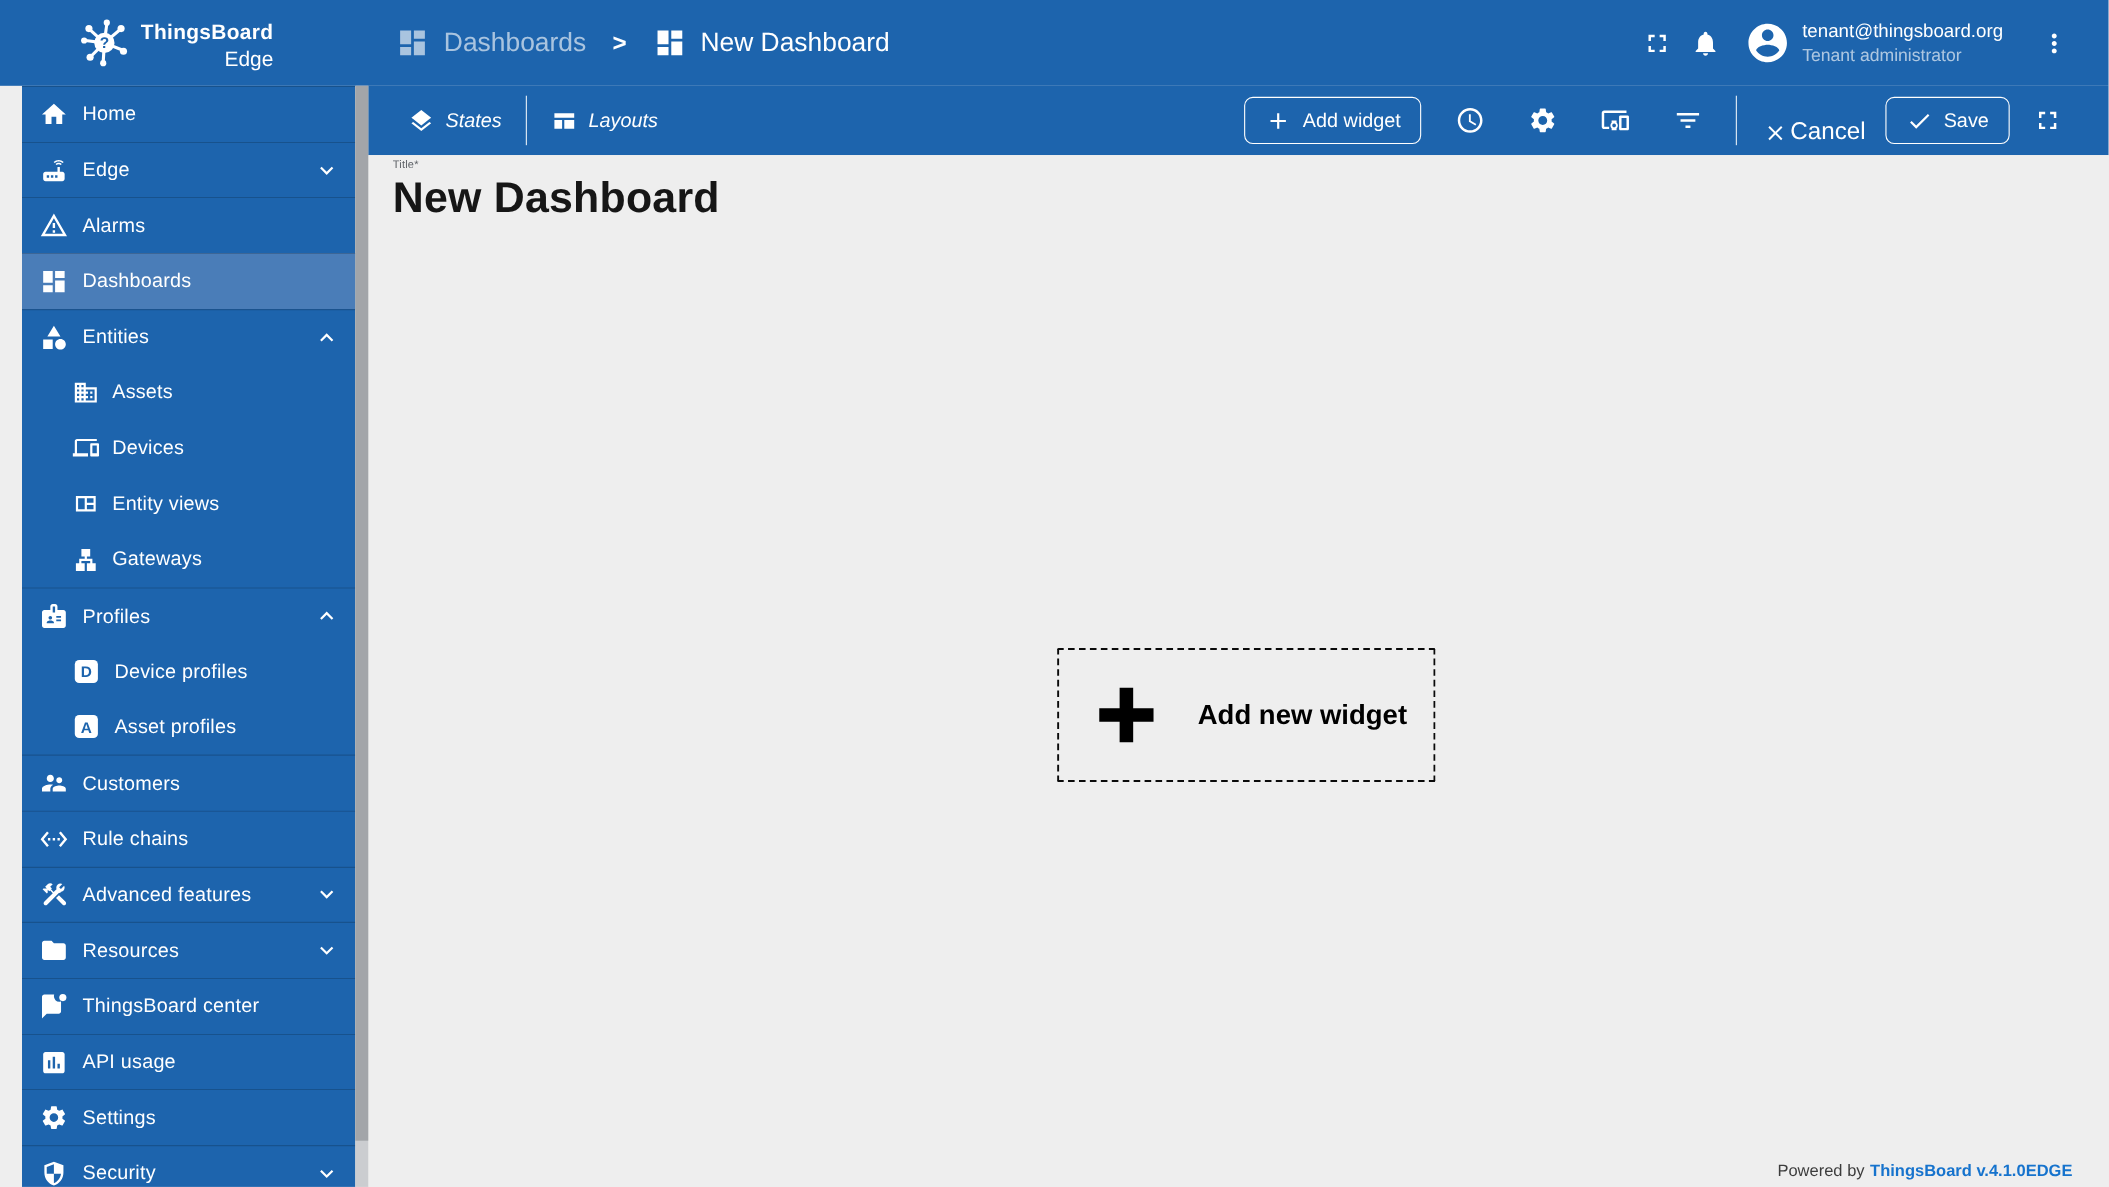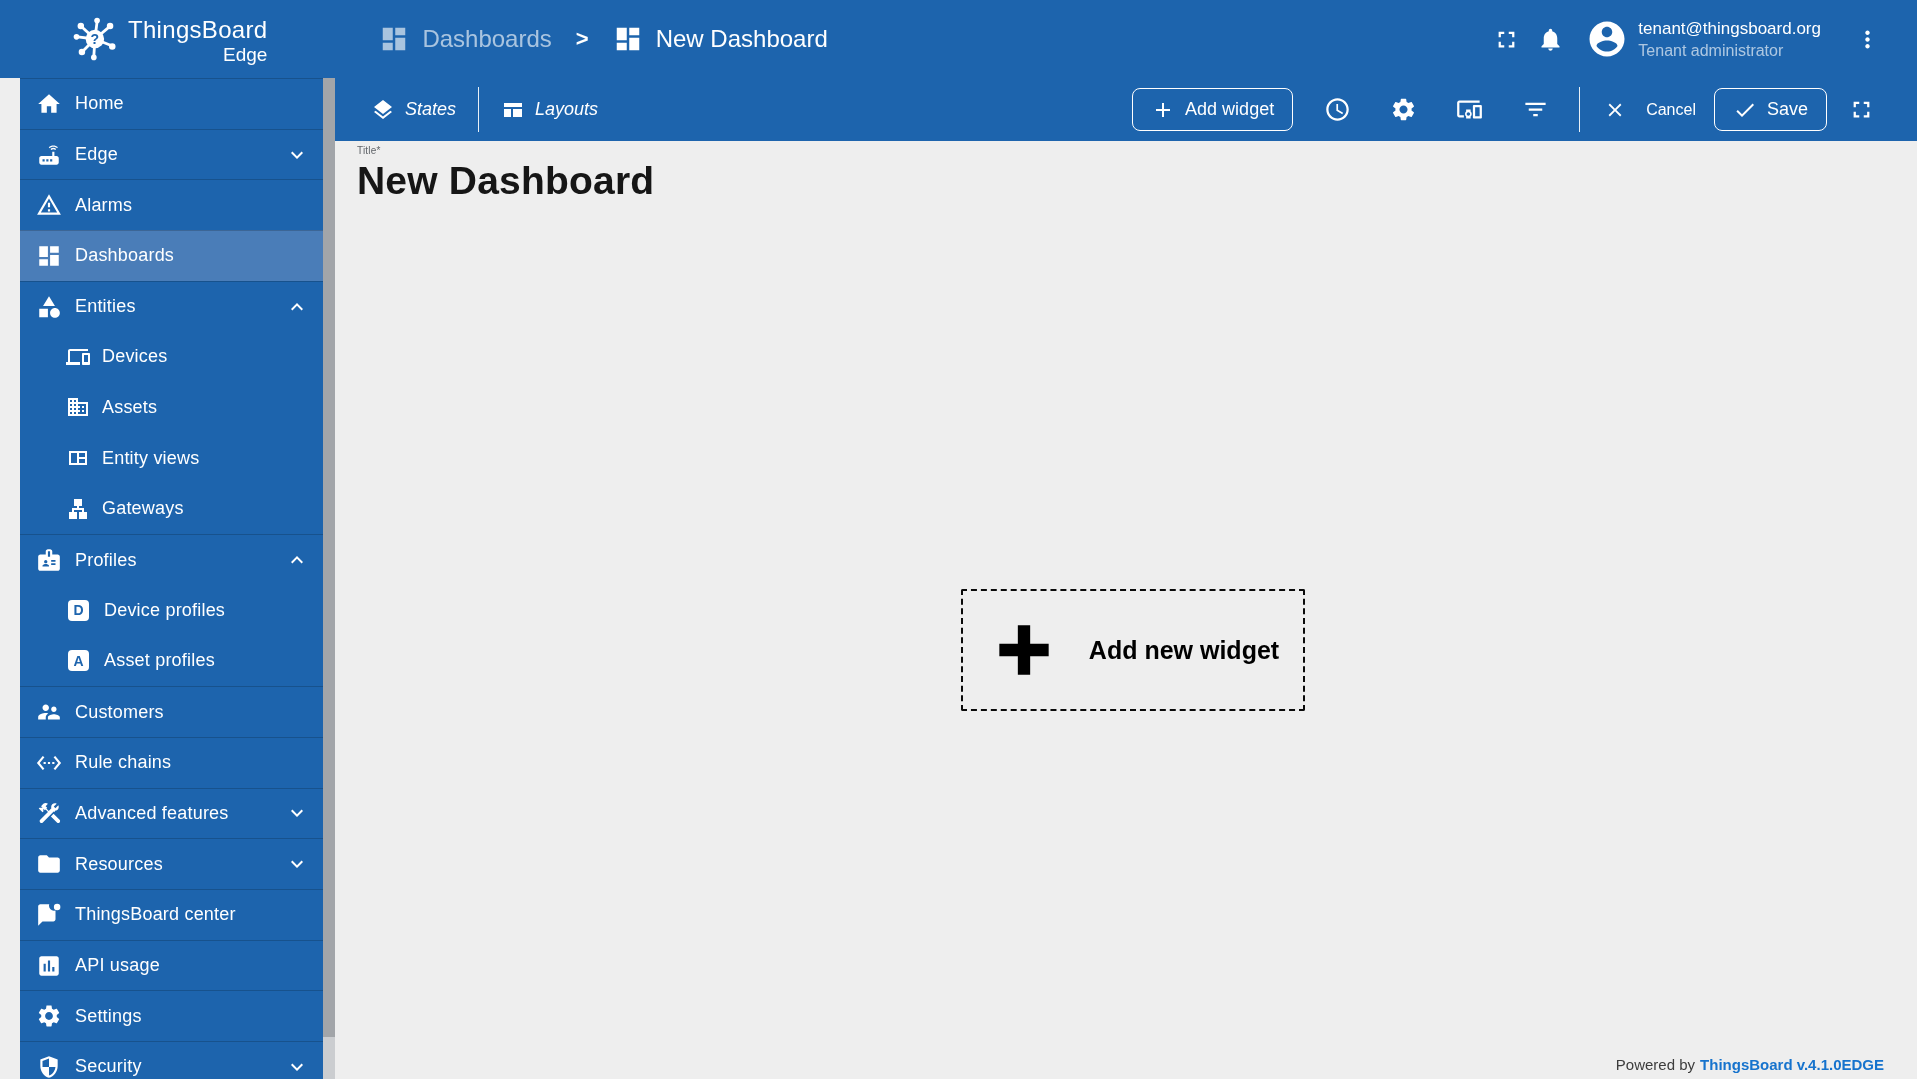--- a/index.html
+++ b/index.html
@@ -5,21 +5,21 @@
   * { margin:0; padding:0; box-sizing:border-box; }
   html,body { width:1917px; height:1079px; overflow:hidden;
     font-family:"Liberation Sans","DejaVu Sans",sans-serif; background:#eeeeee; }
   .app { width:1917px; height:1079px; display:flex; flex-direction:column; }
 
   
   .header { height:78px; flex:0 0 78px; background:#1d64ad; display:flex; align-items:center; color:#fff; }
   .logo { margin-left:70px; display:flex; align-items:center; }
   .logo svg { width:52px; height:52px; }
   .logo-text { display:flex; flex-direction:column; margin-left:6px; }
-  .logo-title { font-size:24px; font-weight:400; letter-spacing:.3px; line-height:30px; }
+  .logo-title { font-size:19px; font-weight:700; letter-spacing:.3px; line-height:30px; }
   .logo-sub { font-size:19px; font-weight:400; align-self:flex-end; line-height:19px; }
   .breadcrumb { display:flex; align-items:center; margin-left:112px; }
   .crumb { display:flex; align-items:center; gap:13px; font-size:24px; }
   .crumb svg { width:30px; height:30px; }
   .crumb.inactive { opacity:.62; }
   .crumb-sep { margin:0 24px; font-size:22px; font-weight:700; color:#fff; }
   .header-spacer { flex:1; }
   .header-actions { display:flex; align-items:center; padding-right:28px; }
   .icon-btn { width:44px; height:44px; display:flex; align-items:center; justify-content:center; cursor:pointer; }
   .icon-btn svg { width:27px; height:27px; }
@@ -56,21 +56,21 @@
   .tb-btn svg { width:24px; height:24px; }
   .tb-divider { width:1px; height:45px; background:rgba(255,255,255,.9); margin:0 22px; }
   .tb-spacer { flex:1; }
   .tb-right { display:flex; align-items:center; }
   .outlined-btn { border:1px solid #fff; border-radius:8px; height:43px; padding:0 18px;
     display:flex; align-items:center; gap:10px; font-size:18px; font-weight:500; cursor:pointer; }
   .outlined-btn svg { width:24px; height:24px; }
   .tb-icon-btn { width:44px; height:44px; display:flex; align-items:center; justify-content:center; margin-left:22px; cursor:pointer; }
   .tb-icon-btn svg { width:27px; height:27px; }
   .tb-right .tb-divider { margin:0 12px 0 22px; }
-  .text-btn { display:flex; align-items:center; gap:20px; font-size:16px; font-weight:500; padding:0 12px; height:44px; cursor:pointer; }
+  .text-btn { display:flex; align-items:flex-end; gap:2px; font-size:22px; font-weight:500; padding:0 12px; height:44px; cursor:pointer; }
   .text-btn svg { width:22px; height:22px; }
   .save-btn { margin-left:6px; }
   .fs-btn { margin-left:12px; }
 
   
   .content { flex:1; background:#eeeeee; position:relative; overflow:hidden; }
   .title-block { position:absolute; left:22px; top:4px; }
   .title-label { font-size:10px; color:#5f6368; letter-spacing:.2px; }
   .page-title { font-size:39px; font-weight:700; color:#161616; margin-top:3px; letter-spacing:.2px; }
   .add-widget-box { position:absolute; left:626px; top:448px; width:344px; height:122px;
@@ -202,30 +202,30 @@
             <path d="M12 2 6.5 11h11L12 2zm5.5 11c-2.49 0-4.5 2.01-4.5 4.5s2.01 4.5 4.5 4.5 4.5-2.01 4.5-4.5-2.01-4.5-4.5-4.5zM3 21.5h8v-8H3v8z"></path>
           </svg>
         <span class="nav-label">Entities</span>
         <svg class="chevron" viewBox="0 0 24 24" fill="currentColor">
             <path d="m12 8-6 6 1.41 1.41L12 10.83l4.59 4.58L18 14z"></path>
           </svg>
       </div>
 
       <div class="nav-item sub">
         <svg class="nav-icon" viewBox="0 0 24 24" fill="currentColor">
+            <path d="M12 7V3H2v18h20V7H12zM6 19H4v-2h2v2zm0-4H4v-2h2v2zm0-4H4V9h2v2zm0-4H4V5h2v2zm4 12H8v-2h2v2zm0-4H8v-2h2v2zm0-4H8V9h2v2zm0-4H8V5h2v2zm10 12h-8v-2h2v-2h-2v-2h2v-2h-2V9h8v10zm-2-8h-2v2h2v-2zm0 4h-2v2h2v-2z"></path>
+          </svg>
+        <span class="nav-label">Assets</span>
+      </div>
+
+      <div class="nav-item sub">
+        <svg class="nav-icon" viewBox="0 0 24 24" fill="currentColor">
             <path d="M4 6h18V4H4c-1.1 0-2 .9-2 2v11H0v3h14v-3H4V6zm19 2h-6c-.55 0-1 .45-1 1v10c0 .55.45 1 1 1h6c.55 0 1-.45 1-1V9c0-.55-.45-1-1-1zm-1 9h-4v-7h4v7z"></path>
           </svg>
         <span class="nav-label">Devices</span>
-      </div>
-
-      <div class="nav-item sub">
-        <svg class="nav-icon" viewBox="0 0 24 24" fill="currentColor">
-            <path d="M12 7V3H2v18h20V7H12zM6 19H4v-2h2v2zm0-4H4v-2h2v2zm0-4H4V9h2v2zm0-4H4V5h2v2zm4 12H8v-2h2v2zm0-4H8v-2h2v2zm0-4H8V9h2v2zm0-4H8V5h2v2zm10 12h-8v-2h2v-2h-2v-2h2v-2h-2V9h8v10zm-2-8h-2v2h2v-2zm0 4h-2v2h2v-2z"></path>
-          </svg>
-        <span class="nav-label">Assets</span>
       </div>
 
       <div class="nav-item sub">
         <svg class="nav-icon" viewBox="0 0 24 24" fill="currentColor">
             <path d="M3 5v14h18V5H3zm8 12H5V7h6v10zm8 0h-6v-4h6v4zm0-6h-6V7h6v4z"></path>
           </svg>
         <span class="nav-label">Entity views</span>
       </div>
 
       <div class="nav-item sub">

